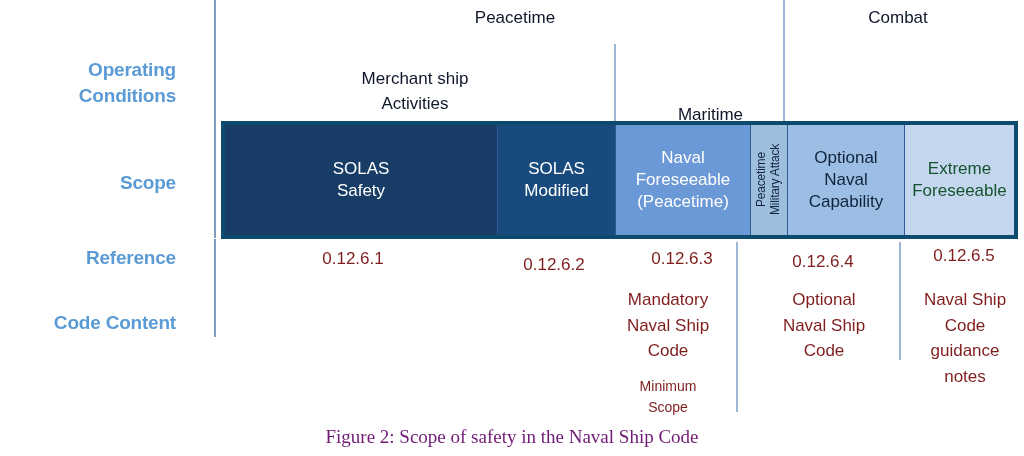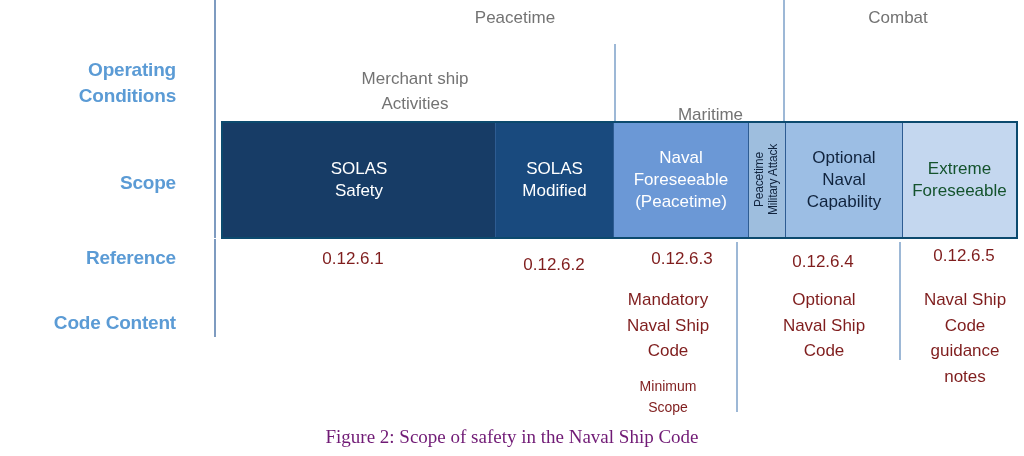--- a/index.html
+++ b/index.html
@@ -38,35 +38,35 @@
     position: absolute;
     width: 2px;
     background: #9DB8D6;
   }
   .vrule.dark { background: #7E9BC0; }
 
   
   .band-text {
     position: absolute;
     text-align: center;
-    color: #737373;
+    color: #0f172a;
     font-size: 17px;
     line-height: 1.45;
   }
 
   
   #scope-bar {
     position: absolute;
     left: 221px;
     top: 121px;
     width: 797px;
     height: 118px;
     display: flex;
     box-sizing: border-box;
-    border: 2px solid #0c4a6e;
+    border: 4px solid #0c4a6e;
   }
   .scope-cell {
     display: flex;
     align-items: center;
     justify-content: center;
     text-align: center;
     box-sizing: border-box;
     font-size: 17px;
     line-height: 1.3;
     padding: 2px;

